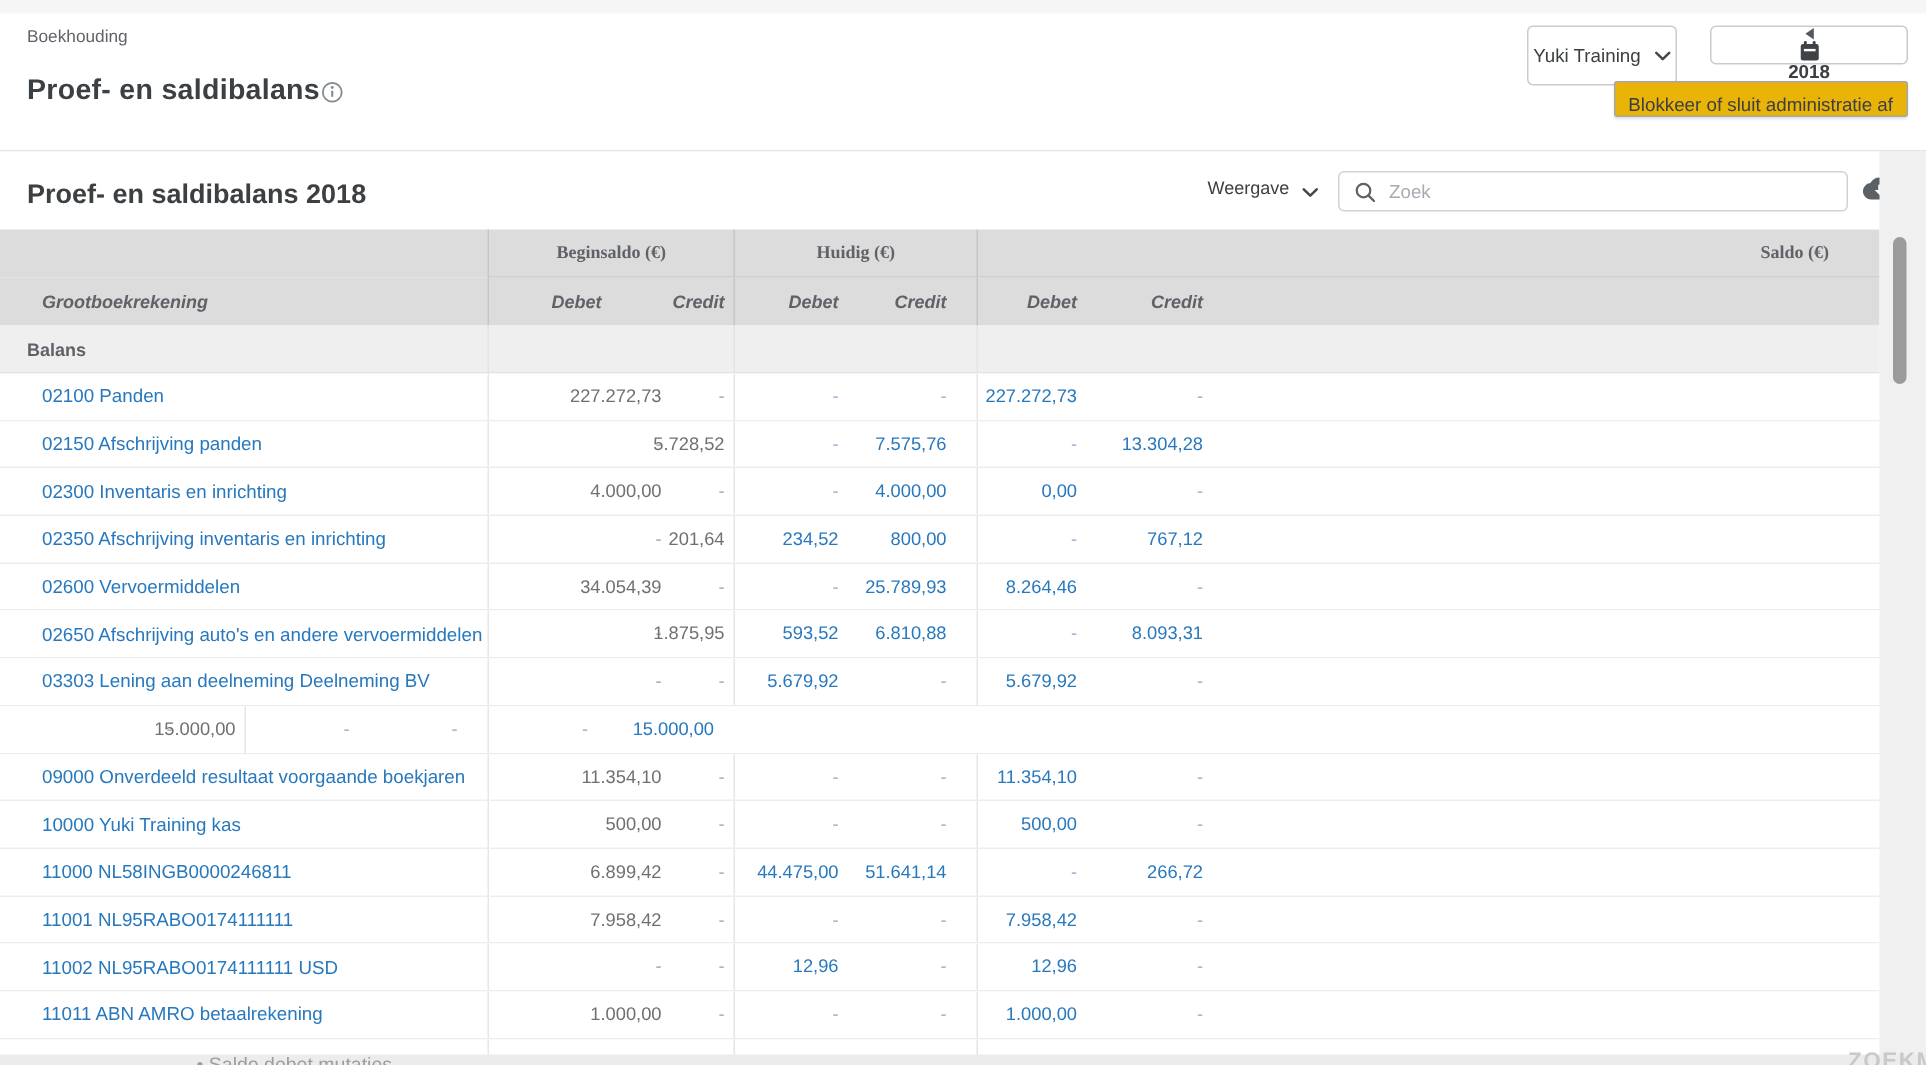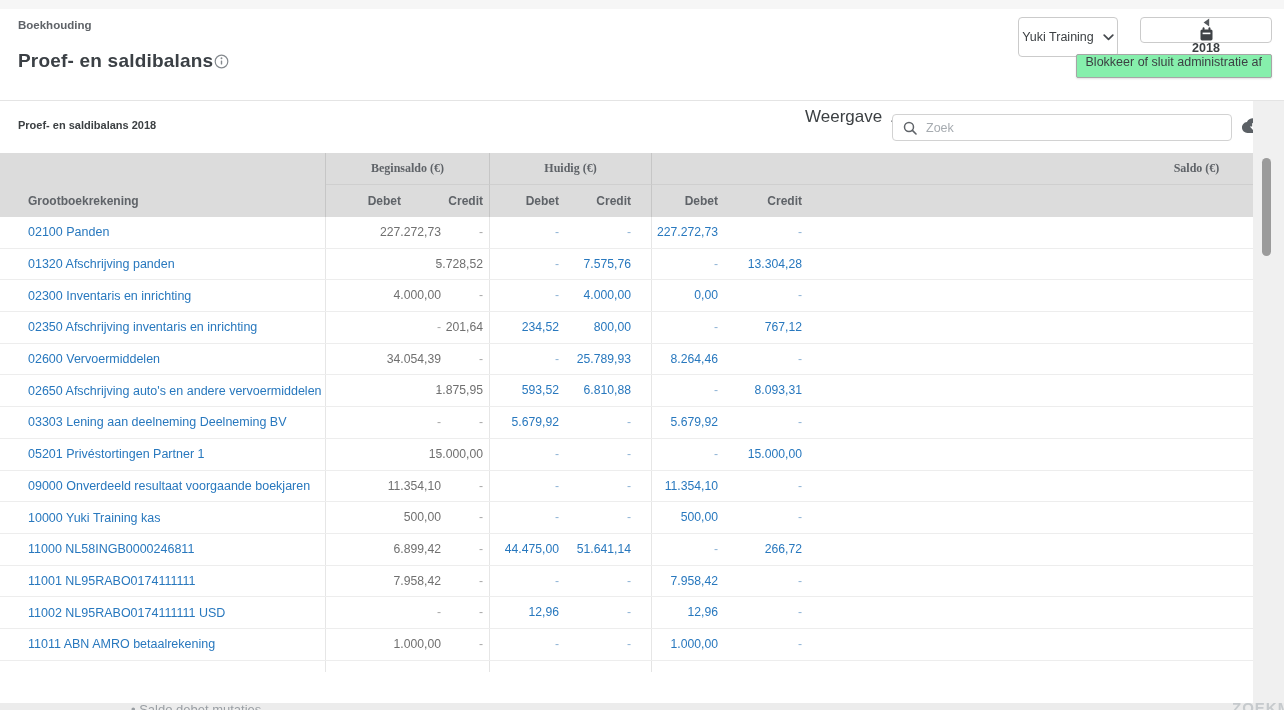--- a/index.html
+++ b/index.html
@@ -2,61 +2,61 @@
 <html><head>
 <meta charset="utf-8">
 <style>
   * { box-sizing: border-box; margin: 0; padding: 0; }
   html,body { width:1284px; height:710px; }
   body {
     position: relative; overflow: hidden; background:#fff;
     font-family: "Liberation Sans", sans-serif; color:#3c4043;
   }
   .top-strip { position:absolute; left:0; top:0; width:1284px; height:9px; background:#f6f6f6; }
-  .breadcrumb { position:absolute; left:18px; top:19px; font-size:11.5px; color:#5f6368;font-weight:bold; }
+  .breadcrumb { position:absolute; left:18px; top:19px; font-size:11.5px; color:#5f6368; }
   .title-row { position:absolute; left:18px; top:50px; display:flex; align-items:center; gap:1px; }
   .page-title { font-size:19px; font-weight:bold; color:#3b4045; letter-spacing:.2px; }
   .icon { display:inline-flex; align-items:center; justify-content:center; }
 
   
   .admin-btn { position:absolute; left:1018px; top:17px; width:100px; height:40px; background:#fff;
     border:1px solid #cbcbcb; border-radius:4px; display:flex; align-items:center; justify-content:center;
     gap:9px; font-size:12.5px; color:#3c4043; cursor:pointer; }
   .year-picker { position:absolute; left:1140px; top:17px; width:132px; height:26px; background:#fff;
     border:1px solid #cbcbcb; border-radius:4px; display:flex; align-items:center; padding:0 9px;
     justify-content:space-between; font-size:12.5px;flex-direction:column; }
   .year-label { font-weight:bold; color:#3c4043; }
-  .block-btn { position:absolute; top:54px; right:12px; height:24px; background:#86efac;
-    border:1px solid #a6a6a6; border-radius:2px; padding:0 9px; display:flex; align-items:flex-start;
+  .block-btn { position:absolute; top:54px; right:12px; height:24px; background:#eab308;
+    border:1px solid #a6a6a6; border-radius:2px; padding:0 9px; display:flex; align-items:flex-end;
     font-size:12.5px; color:#3c4043; box-shadow:0 1px 2px rgba(0,0,0,.12); cursor:pointer; }
 
   .page-divider { position:absolute; left:0; top:100px; width:1284px; height:1px; background:#e4e4e4; }
 
   
   .card { position:absolute; left:0; top:101px; width:1253px; height:609px; background:#fff; }
   .card-head { position:relative; height:52px; }
-  .card-title { position:absolute; left:18px; top:18px; font-size:11px; font-weight:bold; color:#3c4043; }
-  .view-drop { position:absolute; left:805px; top:6px; display:flex; align-items:flex-end; gap:9px;
-    font-size:17px; color:#3c4043; cursor:pointer; }
+  .card-title { position:absolute; left:18px; top:18px; font-size:18px; font-weight:bold; color:#3c4043; }
+  .view-drop { position:absolute; left:805px; top:17px; display:flex; align-items:flex-end; gap:9px;
+    font-size:12px; color:#3c4043; cursor:pointer; }
   .searchbox { position:absolute; left:892px; top:13px; width:340px; height:27px; border:1px solid #d2d2d2;
     border-radius:4px; display:flex; align-items:center; padding:0 10px; gap:9px; background:#fff; }
   .searchbox input { border:none; outline:none; flex:1; font-size:12.5px; font-family:"Liberation Sans",sans-serif; color:#3c4043; background:transparent; }
   .searchbox input::placeholder { color:#a6abb0; }
   .dl-btn { position:absolute; left:1242px; top:17px; cursor:pointer; }
 
   
   .thead-group { display:flex; height:32px; background:#dcdcdc;font-family:Liberation Serif, serif; }
   .hg { display:flex; align-items:center; justify-content:center; font-size:12px; font-weight:bold;
     color:#5f6368; border-bottom:1px solid #cfcfcf; }
   .hg-acct { width:326px; border-right:1px solid #c6c6c6; border-bottom:none; }
   .hg-g0 { width:164px; border-right:1px solid #c6c6c6; }
   .hg-g1 { width:162px; border-right:1px solid #c6c6c6; }
   .hg-g2 { flex:1; justify-content:flex-end; }
   .glbl { width:113px; text-align:center; }
-  .thead-sub { display:flex; height:32px; background:#dcdcdc; }
+  .thead-sub { display:flex; height:32px; background:#dcdcdc;font-style:italic; }
   .hs-acct { width:326px; border-right:1px solid #c6c6c6; padding-left:28px; display:flex; align-items:center;
     font-size:12px; font-weight:bold; color:#5f6368; }
   .hcell { font-size:12px; font-weight:bold; color:#5f6368; line-height:32px; white-space:nowrap; direction:rtl; }
   .hcell.c1 { border-right:1px solid #c6c6c6; }
   .hcell.c3 { border-right:1px solid #c6c6c6; }
   .hcell.c0 { padding-right:40px; }
 
   
   .c0 { width:115px; }
   .c1 { width:49px;  padding-right:6px; }
@@ -199,34 +199,40 @@
     <span class="hs-acct">Grootboekrekening</span>
     <span class="hcell c0">Debet</span>
     <span class="hcell c1">Credit</span>
     <span class="hcell c2">Debet</span>
     <span class="hcell c3">Credit</span>
     <span class="hcell c4">Debet</span>
     <span class="hcell c5">Credit</span>
     <span class="fill"></span>
   </div>
 
+  <div class="sec-row">
+    <span class="sec-acct">Balans</span>
+    <span class="sp0"></span>
+    <span class="sp1"></span>
+    <span class="fill"></span>
+  </div>
 
   <div>
       <div class="trow">
         <span class="acct">02100 Panden</span>
         <span class="num c0 v-grey">227.272,73</span>
         <span class="num c1 v-grey dash">-</span>
         <span class="num c2 v-blue dash">-</span>
         <span class="num c3 v-blue dash">-</span>
         <span class="num c4 v-blue">227.272,73</span>
         <span class="num c5 v-blue dash">-</span>
         <span class="fill"></span>
       </div>
       <div class="trow">
-        <span class="acct">01320 Afschrijving panden</span>
+        <span class="acct">02150 Afschrijving panden</span>
         <span class="num c0 v-grey dash">-</span>
         <span class="num c1 v-grey">5.728,52</span>
         <span class="num c2 v-blue dash">-</span>
         <span class="num c3 v-blue">7.575,76</span>
         <span class="num c4 v-blue dash">-</span>
         <span class="num c5 v-blue">13.304,28</span>
         <span class="fill"></span>
       </div>
       <div class="trow">
         <span class="acct">02300 Inventaris en inrichting</span>
@@ -272,21 +278,20 @@
         <span class="acct">03303 Lening aan deelneming Deelneming BV</span>
         <span class="num c0 v-grey dash">-</span>
         <span class="num c1 v-grey dash">-</span>
         <span class="num c2 v-blue">5.679,92</span>
         <span class="num c3 v-blue dash">-</span>
         <span class="num c4 v-blue">5.679,92</span>
         <span class="num c5 v-blue dash">-</span>
         <span class="fill"></span>
       </div>
       <div class="trow">
-        <span class="acct">05201 Privéstortingen Partner 1</span>
         <span class="num c0 v-grey dash">-</span>
         <span class="num c1 v-grey">15.000,00</span>
         <span class="num c2 v-blue dash">-</span>
         <span class="num c3 v-blue dash">-</span>
         <span class="num c4 v-blue dash">-</span>
         <span class="num c5 v-blue">15.000,00</span>
         <span class="fill"></span>
       </div>
       <div class="trow">
         <span class="acct">09000 Onverdeeld resultaat voorgaande boekjaren</span>

